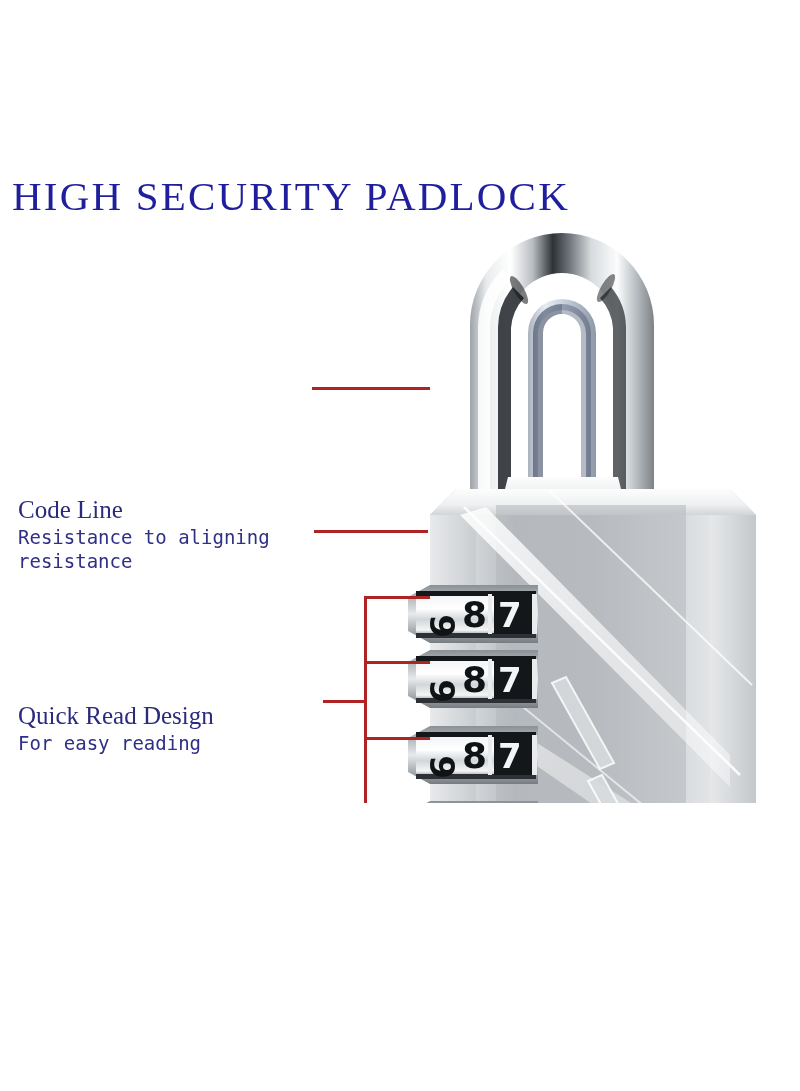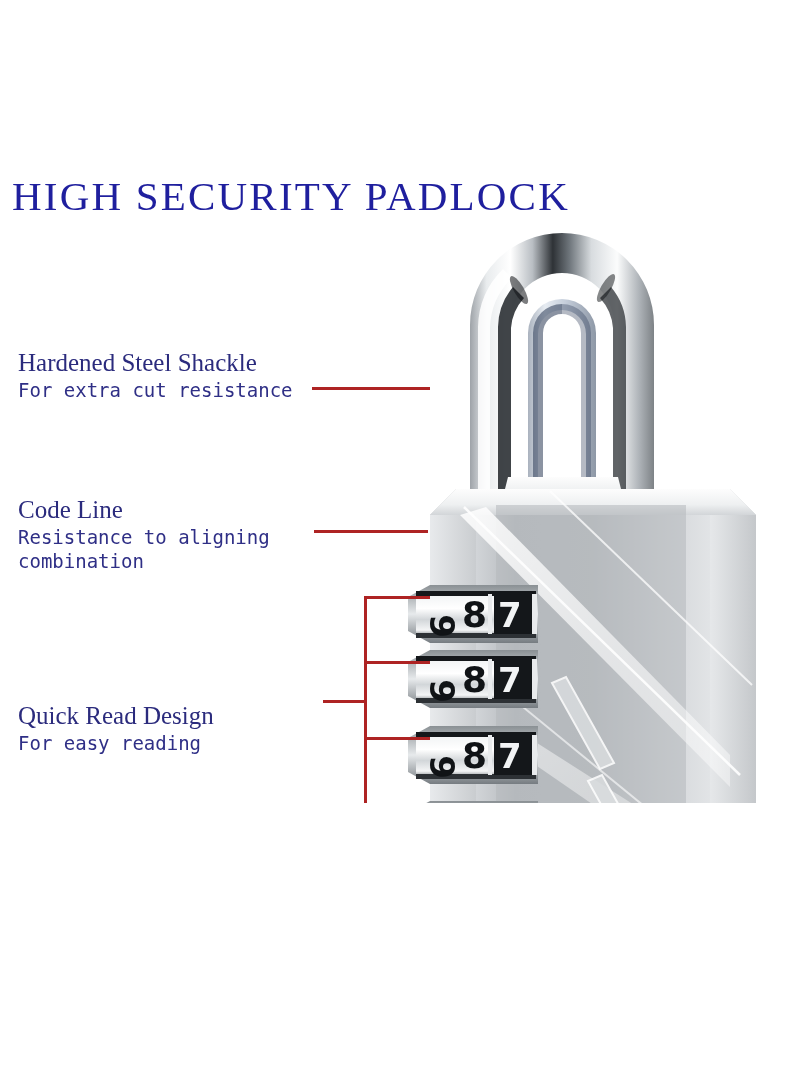--- a/index.html
+++ b/index.html
@@ -261,29 +261,25 @@
   <div class="leader leader-h" id="lead-codeline"></div>
   <div class="leader leader-h" id="lead-weather"></div>
 
   <div class="leader leader-h" id="lead-qr-stem"></div>
   <div class="leader leader-v" id="lead-qr-spine"></div>
   <div class="leader leader-h" id="lead-qr-b1"></div>
   <div class="leader leader-h" id="lead-qr-b2"></div>
   <div class="leader leader-h" id="lead-qr-b3"></div>
   <div class="leader leader-h" id="lead-qr-b4"></div>
 
-  <div class="callout" id="callout-shackle">
-    <div class="c-head">Hardened Steel Shackle</div>
-    <div class="c-sub">For extra cut resistance</div>
-  </div>
 
   <div class="callout" id="callout-codeline">
     <div class="c-head">Code Line</div>
     <div class="c-sub">Resistance to aligning</div>
-    <div class="c-sub">combination</div>
+    <div class="c-sub">resistance</div>
   </div>
 
   <div class="callout" id="callout-quickread">
     <div class="c-head">Quick Read Design</div>
     <div class="c-sub">For easy reading</div>
   </div>
 
   <div class="callout" id="callout-weather">
   </div>
 

